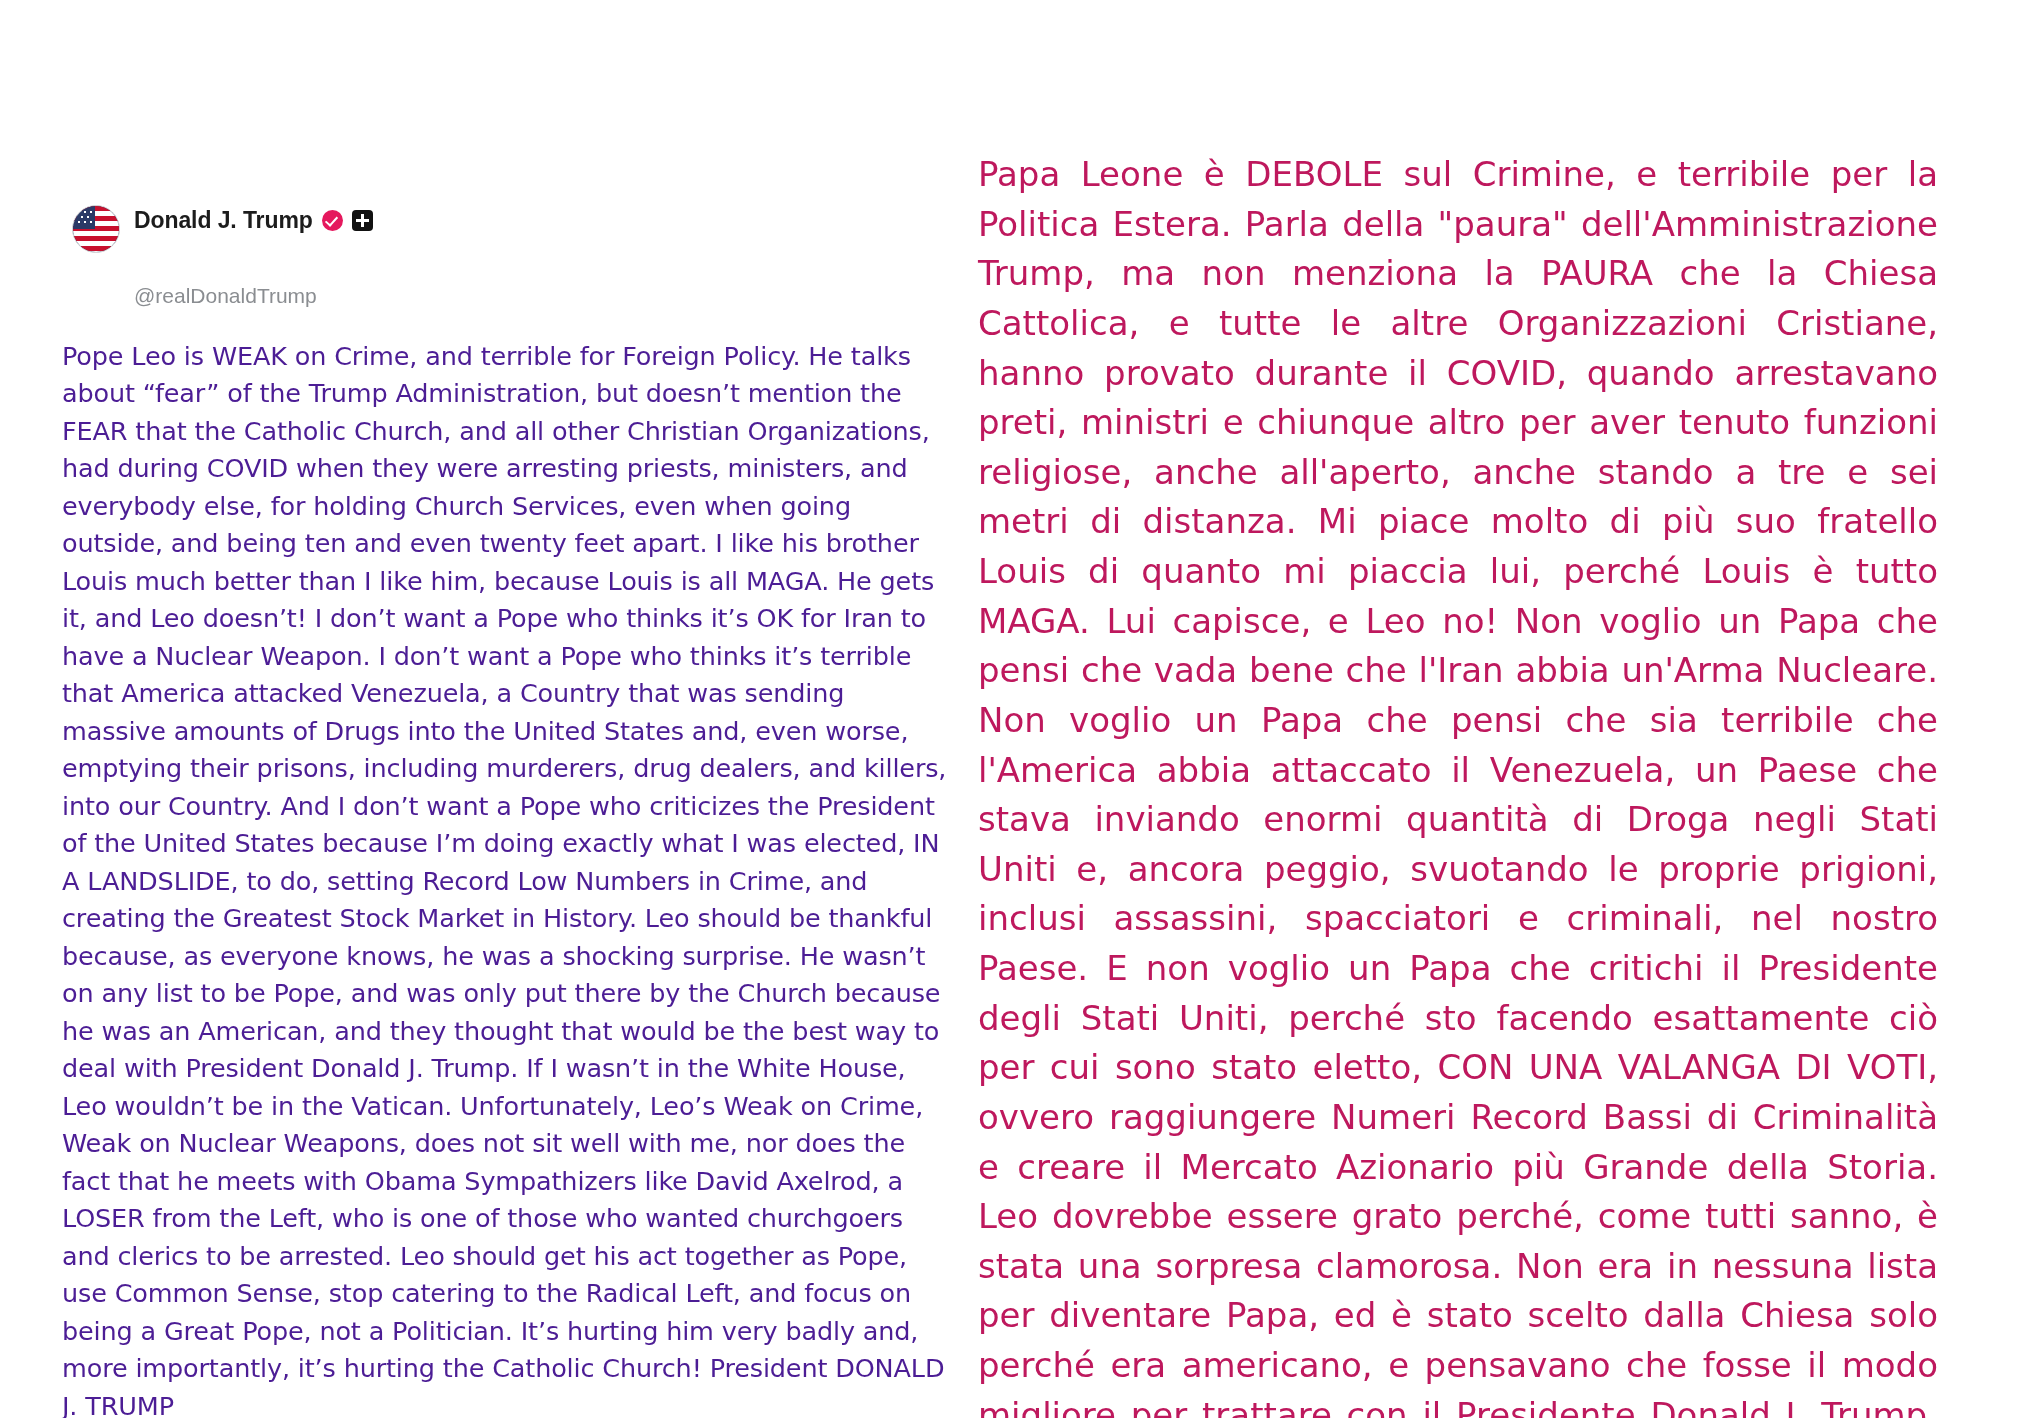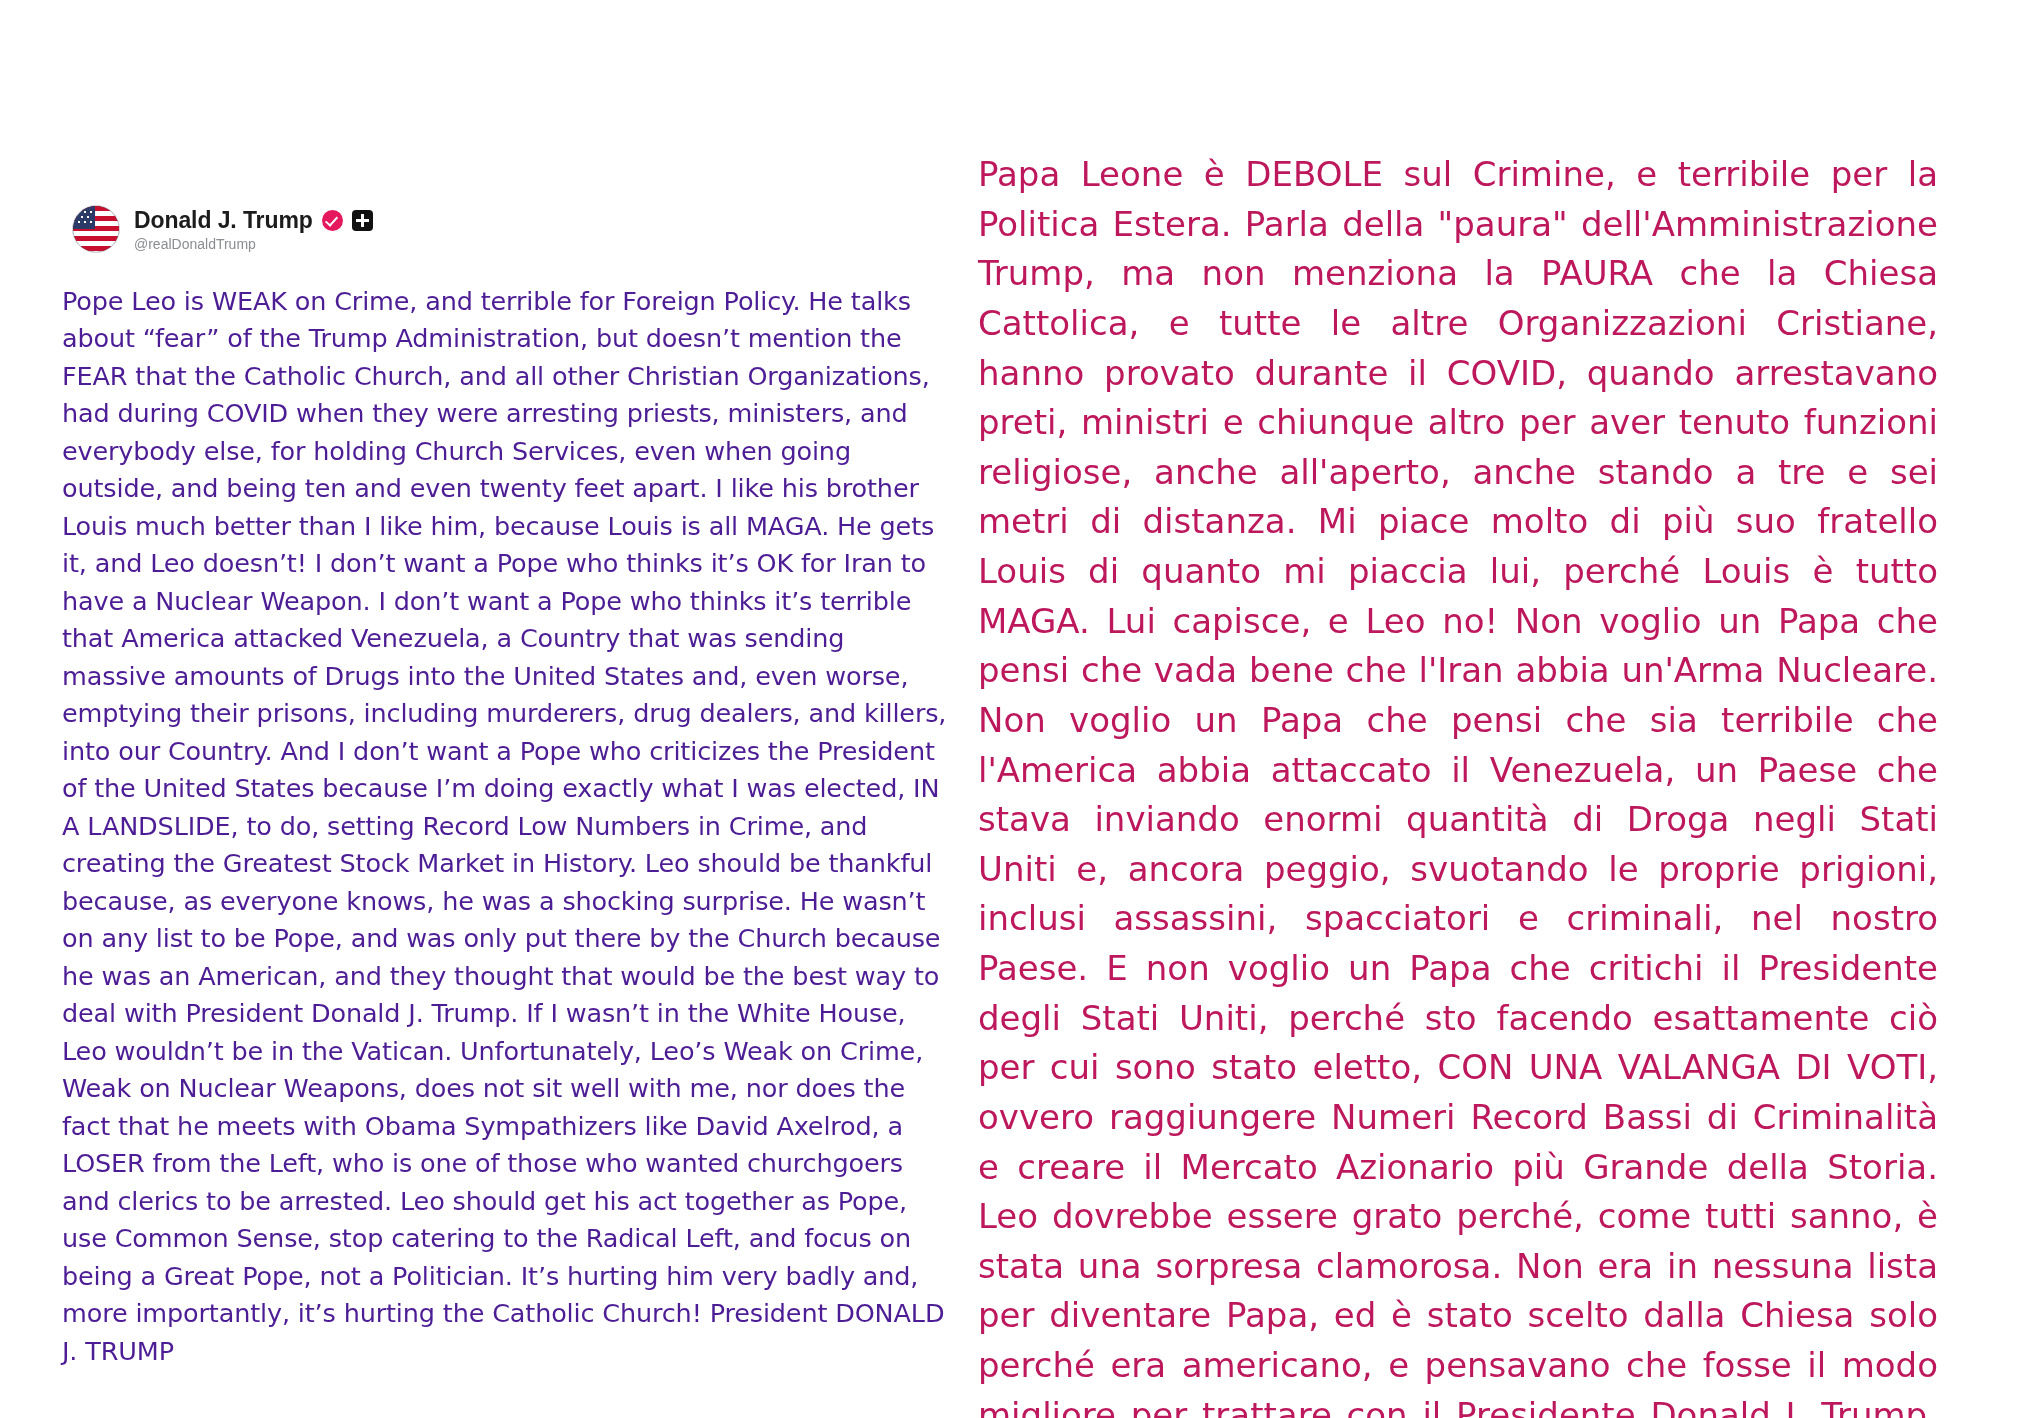--- a/index.html
+++ b/index.html
@@ -78,20 +78,21 @@
       radial-gradient(circle at 12px 8px, #fff 1px, transparent 1.2px),
       radial-gradient(circle at 3px 13px, #fff 1px, transparent 1.2px),
       radial-gradient(circle at 9px 13px, #fff 1px, transparent 1.2px),
       radial-gradient(circle at 15px 13px, #fff 1px, transparent 1.2px);
   }
 
   .name-block {
     display: flex;
     flex-direction: column;
     padding-top: 2px;
+    gap: 48px;
   }
   .name-row {
     display: flex;
     align-items: center;
     gap: 9px;
   }
   .display-name {
     font-size: 23px;
     font-weight: bold;
     color: #1c1c1c;
@@ -132,21 +133,21 @@
   }
   .cross-badge::before {
     left: 9px; top: 4px;
     width: 3px; height: 13px;
   }
   .cross-badge::after {
     left: 4px; top: 9px;
     width: 13px; height: 3px;
   }
   .handle {
-    font-size: 14px;
+    font-size: 21px;
     color: #8a8d91;
     margin-top: 2px;
   }
 
   .post-body {
     font-size: 25.5px;
     line-height: 1.47;
     color: #4c1d95;
     letter-spacing: -0.15px;
     font-family: "DejaVu Sans", sans-serif;

